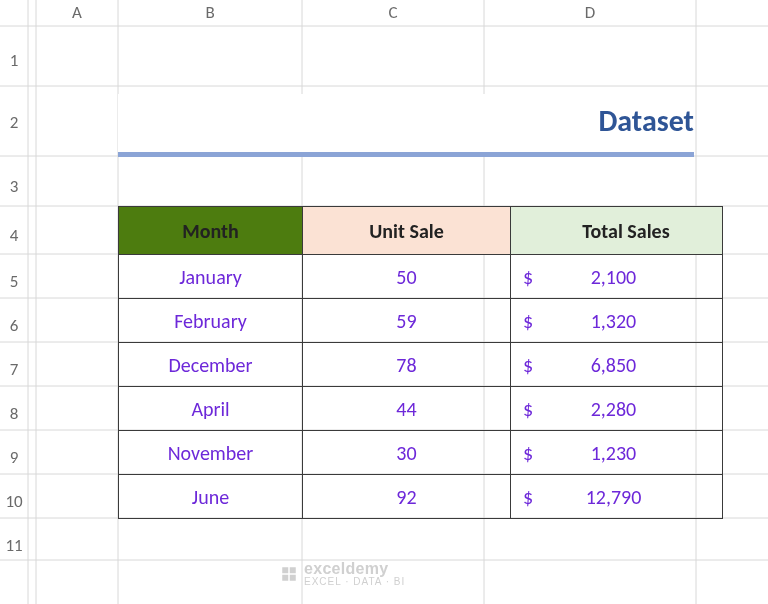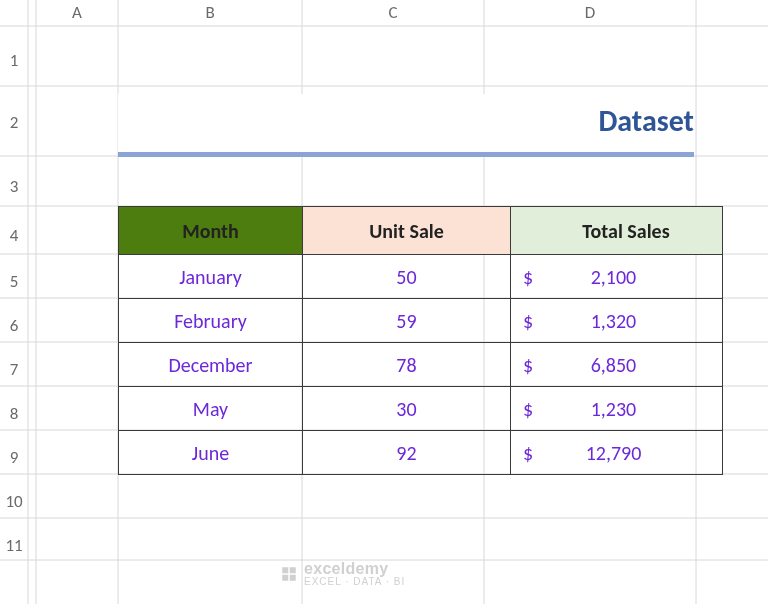--- a/index.html
+++ b/index.html
@@ -176,21 +176,29 @@
       </tr>
       <tr>
         <td>December</td>
         <td>78</td>
         <td class="currency">
           <span class="sym">$</span>
           <span class="val">6,850</span>
         </td>
       </tr>
       <tr>
-        <td>May</td>
+        <td>April</td>
+        <td>44</td>
+        <td class="currency">
+          <span class="sym">$</span>
+          <span class="val">2,280</span>
+        </td>
+      </tr>
+      <tr>
+        <td>November</td>
         <td>30</td>
         <td class="currency">
           <span class="sym">$</span>
           <span class="val">1,230</span>
         </td>
       </tr>
       <tr>
         <td>June</td>
         <td>92</td>
         <td class="currency">

